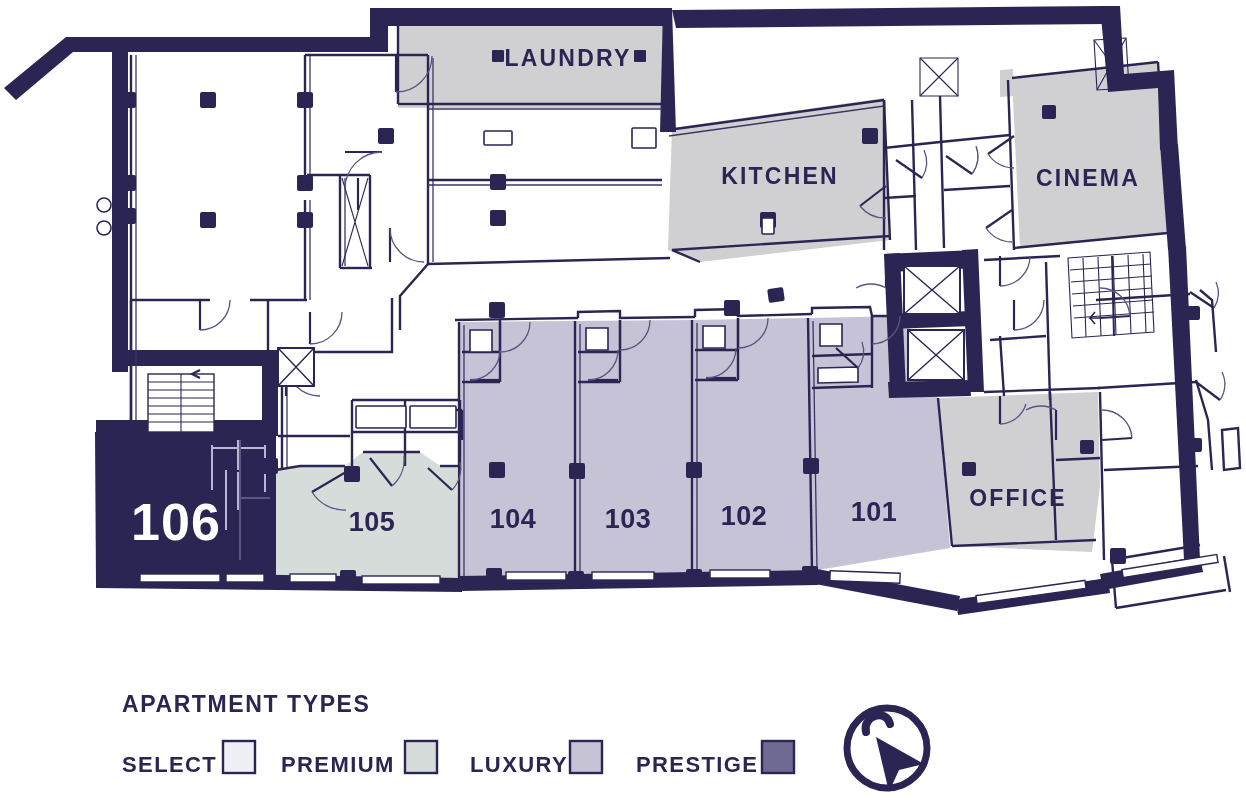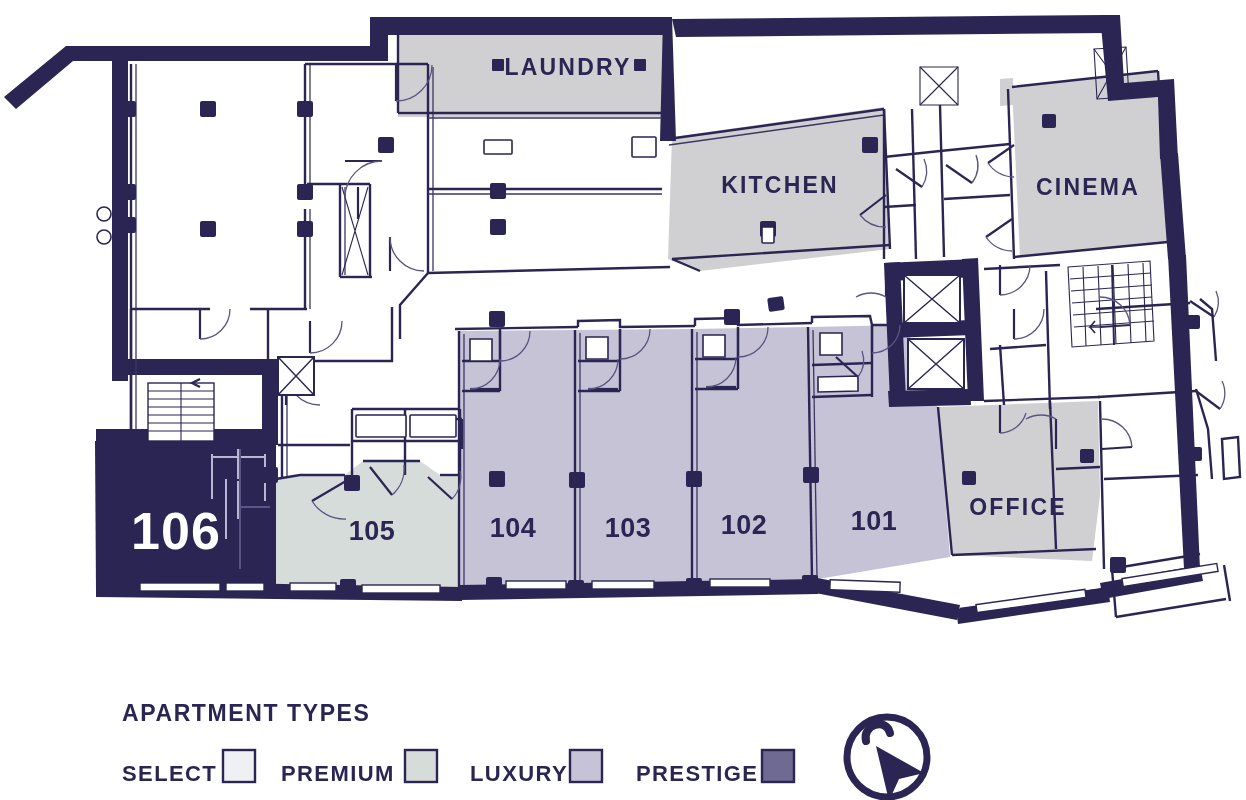--- a/index.html
+++ b/index.html
@@ -11,21 +11,20 @@
   body {
     width: 1246px;
     height: 800px;
     overflow: hidden;
     font-family: "Liberation Sans", sans-serif;
     position: relative;
   }
   #plan-root {
     position: absolute;
     inset: 0;
-    margin-top: 9px;
   }
   svg.floorplan {
     display: block;
     width: 1246px;
     height: 800px;
   }
   .unit-label {
     font-family: "Liberation Sans", sans-serif;
     font-weight: 700;
     font-size: 27px;

